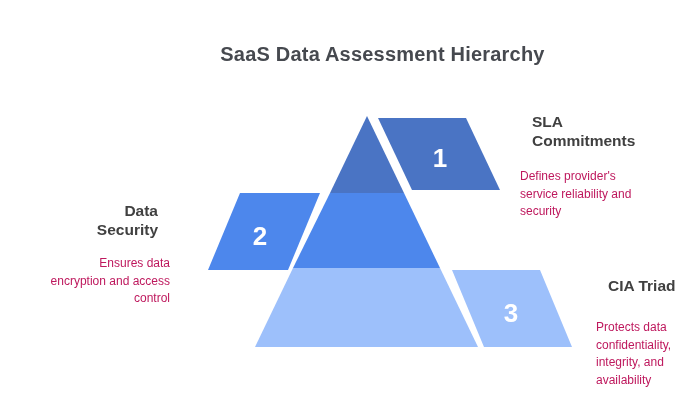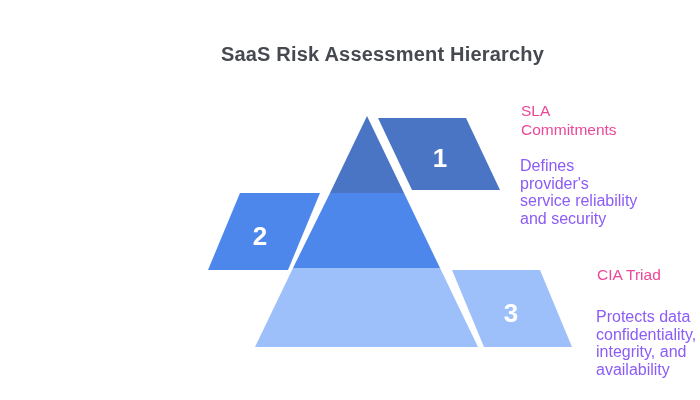--- a/index.html
+++ b/index.html
@@ -11,38 +11,38 @@
     position:absolute;left:65px;right:0;top:43px;text-align:center;
     font-size:20px;font-weight:bold;color:#46494f;letter-spacing:0.2px;
   }
   .diagram-svg{position:absolute;left:0;top:0;}
   .lvl-num{
     fill:#ffffff;font-family:"Liberation Sans","DejaVu Sans",sans-serif;
     font-size:26px;font-weight:bold;text-anchor:middle;
   }
   .label-block{position:absolute;}
   .label-block h3{
-    margin:1px;font-size:15.5px;font-weight:normal;color:#ec4899;line-height:19px;
+    margin:12px;font-size:15.5px;font-weight:bold;color:#404040;line-height:19px;
   }
   .label-block p{
-    margin:0;font-size:16px;color:#8b5cf6;line-height:17.5px;
+    margin:0;font-size:12px;color:#be185d;line-height:17.5px;
   }
   .label-sla{left:520px;top:100px;width:122px;text-align:left;}
   .label-sla p{margin-top:18px;}
   .label-data{left:50px;top:189px;width:120px;text-align:right;}
   .label-data p{margin-top:16px;}
   .label-cia{left:596px;top:264px;width:100px;text-align:left;}
   .label-cia p{margin-top:24px;}
 </style>
 </head>
 <body>
 
 <div class="canvas">
 
-  <div class="title">SaaS Risk Assessment Hierarchy</div>
+  <div class="title">SaaS Data Assessment Hierarchy</div>
 
   <svg class="diagram-svg" width="700" height="400" viewBox="0 0 700 400">
 
     <polygon points="367,116 404,193 330,193" fill="#4a74c4"></polygon>
     <polygon points="330,193 404,193 440,268 293,268" fill="#4d87ec"></polygon>
     <polygon points="293,268 440,268 478,347 255,347" fill="#9dc0fb"></polygon>
 
     <polygon points="378,118 466,118 500,190 412,190" fill="#4a74c4"></polygon>
     <polygon points="240,193 320,193 288,270 208,270" fill="#4d87ec"></polygon>
     <polygon points="452,270 540,270 572,347 484,347" fill="#9dc0fb"></polygon>
@@ -51,20 +51,22 @@
     <text class="lvl-num" x="260" y="245">2</text>
     <text class="lvl-num" x="511" y="322">3</text>
   </svg>
 
   <div class="label-block label-sla">
     <h3>SLA Commitments</h3>
     <p>Defines provider's service reliability and security</p>
   </div>
 
   <div class="label-block label-data">
+    <h3>Data Security</h3>
+    <p>Ensures data encryption and access control</p>
   </div>
 
   <div class="label-block label-cia">
     <h3>CIA Triad</h3>
     <p>Protects data confidentiality, integrity, and availability</p>
   </div>
 
 </div>
 
 </body></html>

